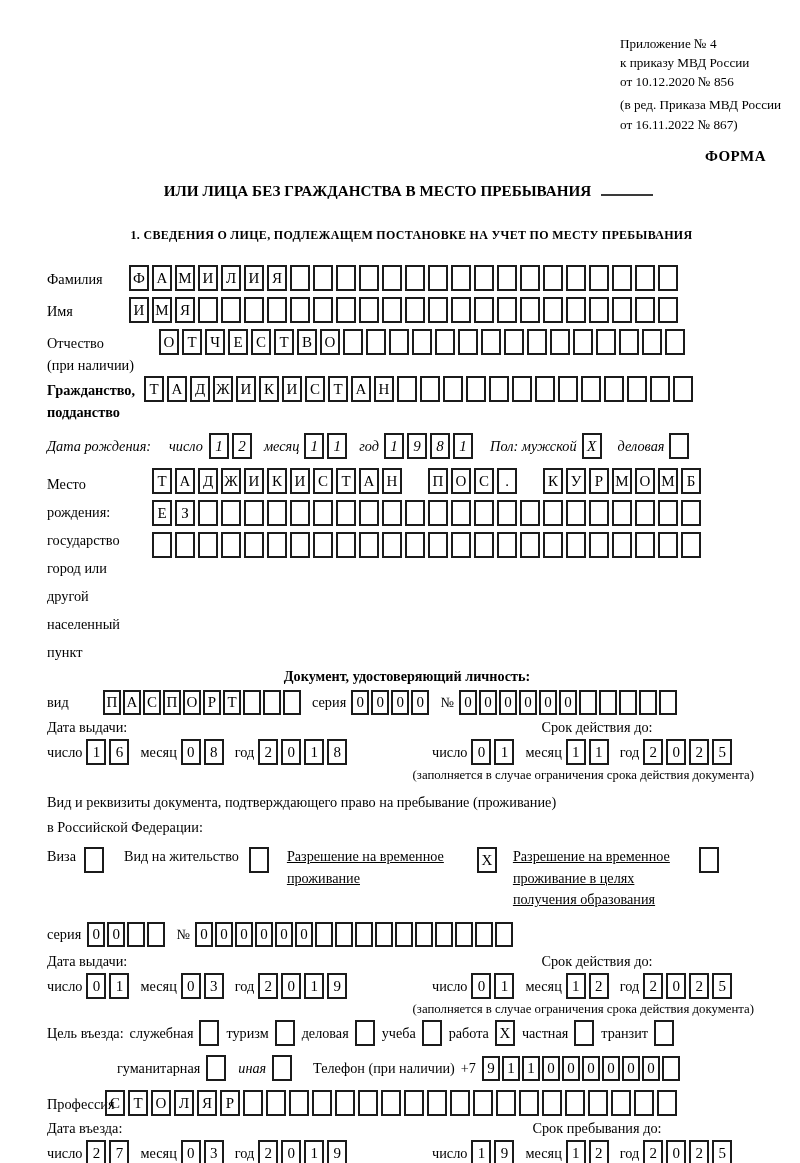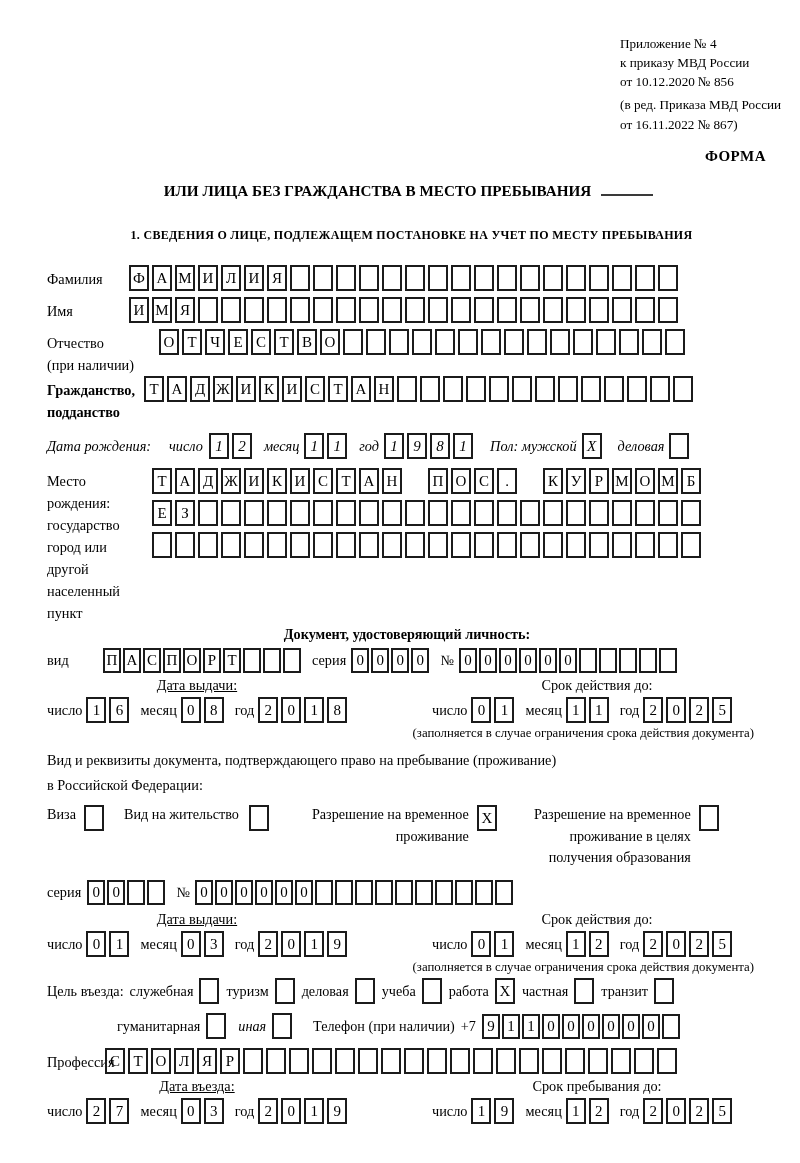--- a/index.html
+++ b/index.html
@@ -41,34 +41,34 @@
   .sm .cell { width:18px; margin-right:2px; height:25px; }
   .cbox { margin-right:0; }
   .mb { margin-bottom:6px; }
 
   
   .docheading { text-align:center; font-weight:bold; font-size:14.2px; margin:2px 0 5px -10px; width:740px; }
 
   
   .datepair { display:flex; margin-top:4px; }
   .dp-left { flex:none; width:385px; }
-  .dp-head-l { width:300px; text-align:center; margin-bottom:3px;text-decoration:underline; }
+  .dp-head-l { width:300px; margin-bottom:3px; }
   .dp-head-r { width:330px; text-align:center; margin-bottom:3px; }
   .dategroup { display:flex; align-items:center; }
   .dategroup .lab { margin:0 4px 0 8px; }
   .dategroup .lab0 { margin-right:4px; }
   .note { font-size:12.8px; text-align:right; padding-right:16px; margin-top:3px; }
 
   .introline { margin-top:3px; line-height:1.55; }
 
   
   .permits { display:flex; align-items:flex-start; margin-top:8px; margin-bottom:12px; font-size:14.2px; }
   .permit { display:flex; align-items:flex-start; flex:none; }
   .permit .ptext { line-height:1.5; }
-  .permit .center { text-align:right; }
+  .permit .center { text-align:left;text-decoration:underline; }
   .permit .cbox { margin-top:1px; }
 
   
   .purpose { display:flex; align-items:center; font-size:14.2px; }
   .purpose .plab { flex:none; margin-right:6px; }
   .purpose .pair-gap { margin-left:7px; }
   .purpose2 { padding-left:70px; }
   .phone-lab { margin-left:21px; margin-right:10px; }
 </style>
 </head>
@@ -231,21 +231,21 @@
         <span class="cell">8</span>
         <span class="cell">1</span>
       </span>
     <span class="lab" style="margin-left:14px;">Пол: мужской</span>
     <span class="cell cbox">X</span>
     <span class="lab" style="margin-left:16px;">деловая</span>
     <span class="cell cbox"></span>
   </div>
 
   <div class="frow" style="margin-bottom:2px;">
-    <div class="flabel preline" style="width:105px; line-height:22px; padding-top:2px;">Место рождения:
+    <div class="flabel preline" style="width:105px; line-height:28px; padding-top:2px;">Место рождения:
 государство
 город или другой
 населенный пункт</div>
     <div>
       <div class="cellrow mb">
           <span class="cell">Т</span>
           <span class="cell">А</span>
           <span class="cell">Д</span>
           <span class="cell">Ж</span>
           <span class="cell">И</span>

